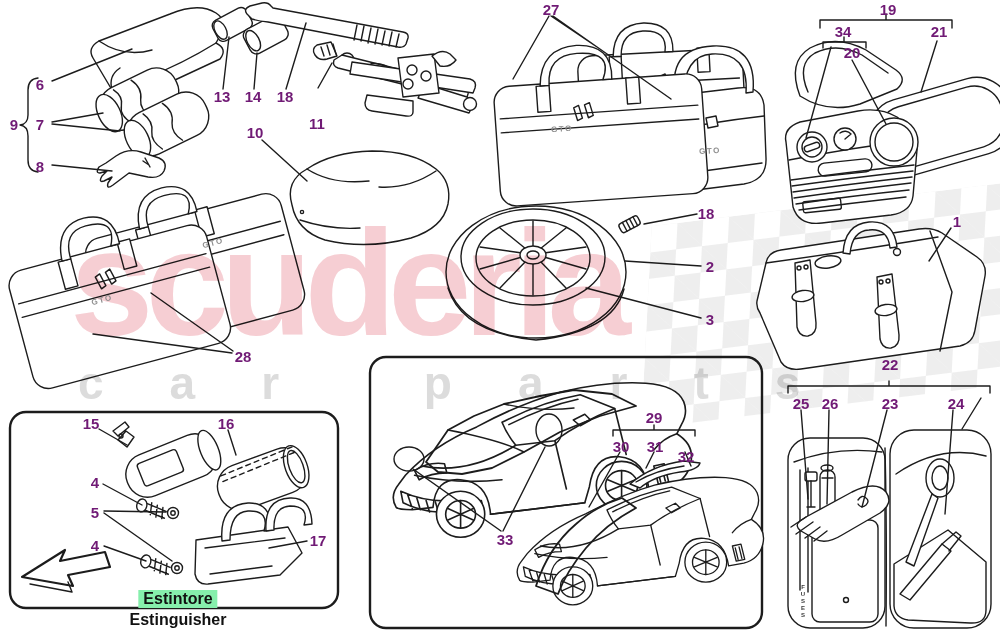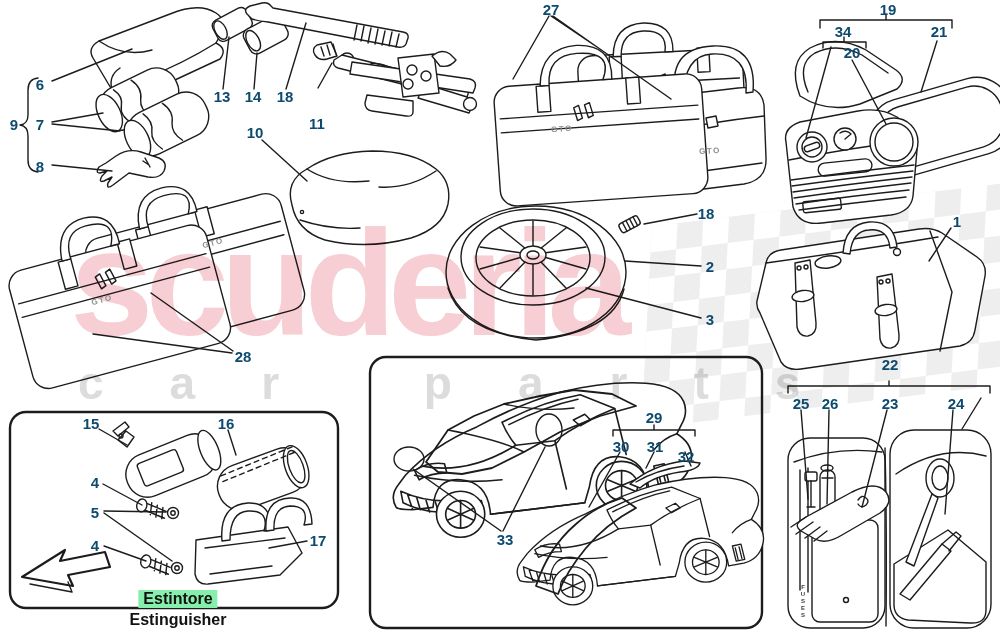--- a/index.html
+++ b/index.html
@@ -17,21 +17,21 @@
   svg.art .f{fill:#ffffff;}
   svg.art .box{stroke-width:2.4;}
   svg.art .ld{stroke-width:1.1;}
   .wm-brand{position:absolute;left:70px;top:208px;z-index:20;font-weight:bold;
     font-size:150px;letter-spacing:-8px;line-height:1;mix-blend-mode:multiply;
     pointer-events:none;}
   .wm-tag{position:absolute;left:78px;top:360px;z-index:20;font-weight:bold;
     font-size:46px;letter-spacing:66px;line-height:1;mix-blend-mode:multiply;
     pointer-events:none;}
   .callout{position:absolute;transform:translate(-50%,-50%);z-index:40;
-    font-weight:bold;font-size:15px;color:#0c4a6e;white-space:nowrap;}
+    font-weight:bold;font-size:15px;color:#701a75;white-space:nowrap;}
   .gto{position:absolute;transform:translate(-50%,-50%) rotate(var(--r,0deg));z-index:30;
     font-weight:bold;font-size:8px;letter-spacing:1.5px;color:#8f8f8f;}
   .fuses{position:absolute;left:800px;top:584px;z-index:30;writing-mode:vertical-rl;
     text-orientation:upright;font-weight:bold;font-size:6px;letter-spacing:1px;color:#3a3a3a;}
   .cap1{position:absolute;left:178px;top:590px;transform:translateX(-50%);z-index:40;
     font-weight:bold;font-size:16px;color:#111;background:#86efac;padding:0 5px;}
   .cap2{position:absolute;left:178px;top:611px;transform:translateX(-50%);z-index:40;
     font-weight:bold;font-size:16px;color:#111;}
 </style>
 </head>

